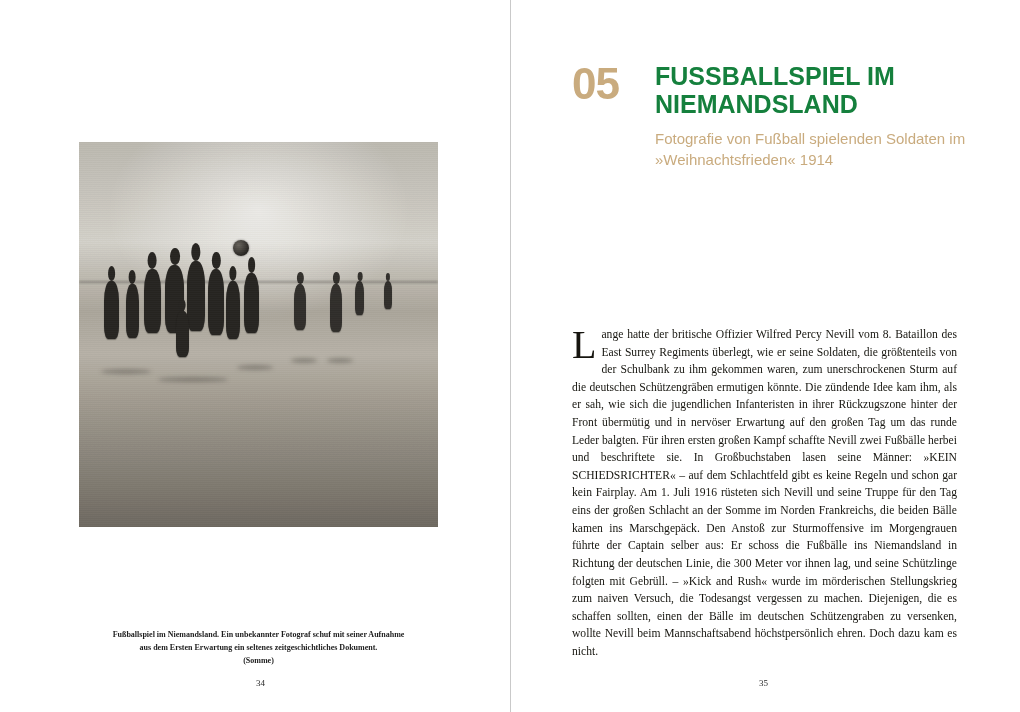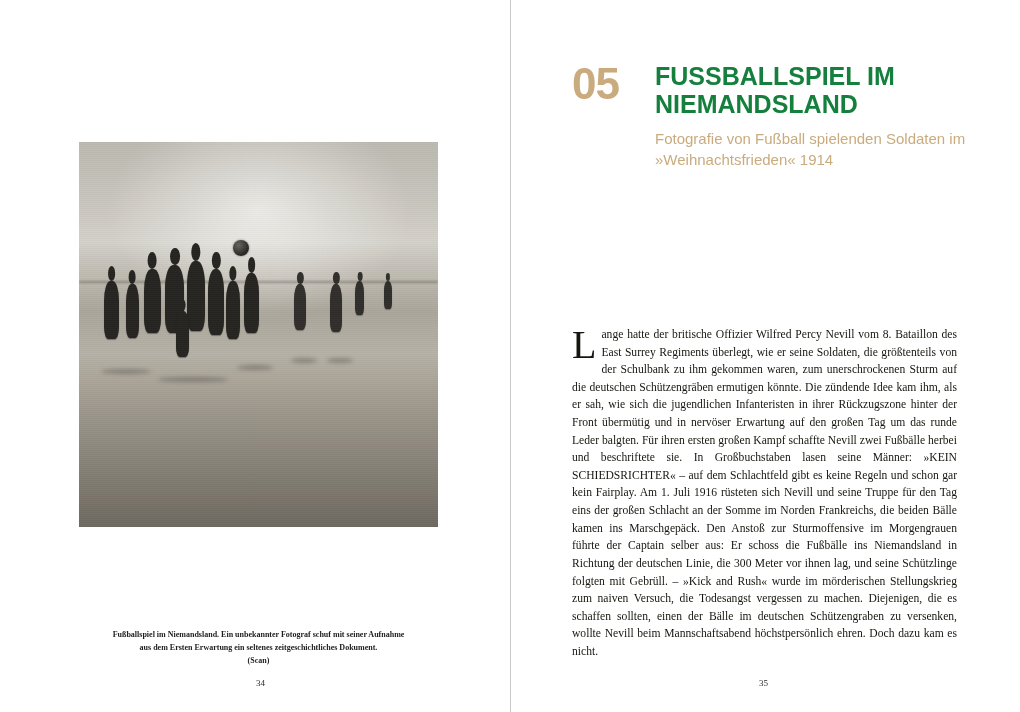--- a/index.html
+++ b/index.html
@@ -237,21 +237,21 @@
         <div class="shadow" style="left:22%; top:61%; width:70px;"></div>
         <div class="shadow" style="left:44%; top:58%; width:36px;"></div>
         <div class="shadow" style="left:59%; top:56%; width:26px;"></div>
         <div class="shadow" style="left:69%; top:56%; width:26px;"></div>
       </div>
     </div>
 
     <div class="caption">
       <div>Fußballspiel im Niemandsland. Ein unbekannter Fotograf schuf mit seiner Aufnahme</div>
       <div>aus dem Ersten Erwartung ein seltenes zeitgeschichtliches Dokument.</div>
-      <div>(Scan)</div>
+      <div>(Somme)</div>
     </div>
 
     <div class="folio folio-left">34</div>
   </div>
 
   <div class="gutter"></div>
 
   <div class="page page-right">
 
     <div class="chapter-head">

